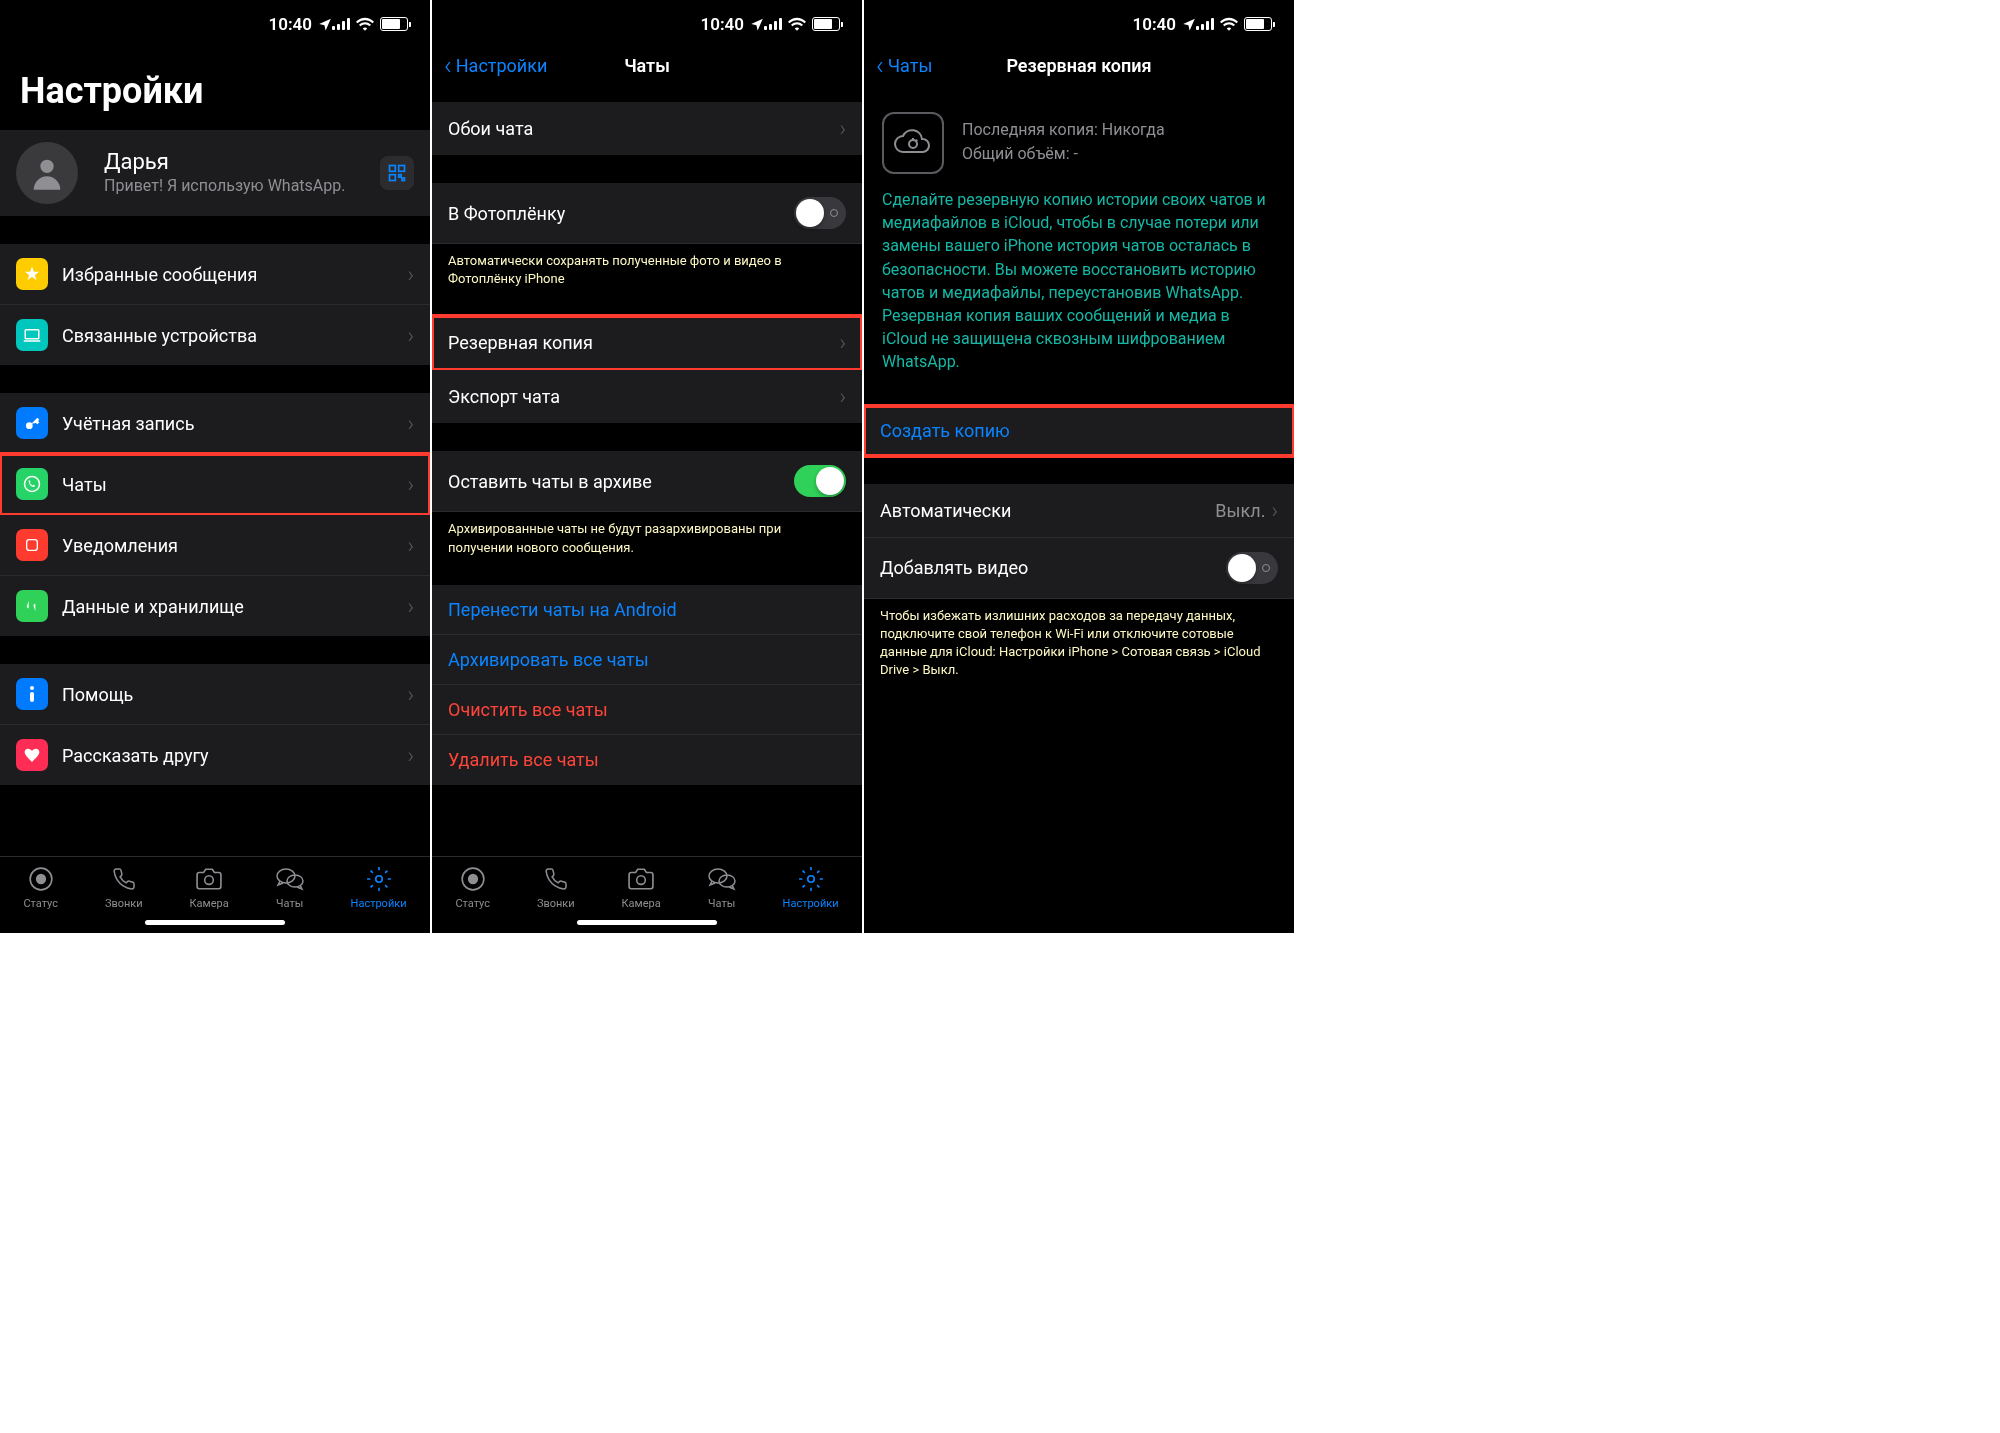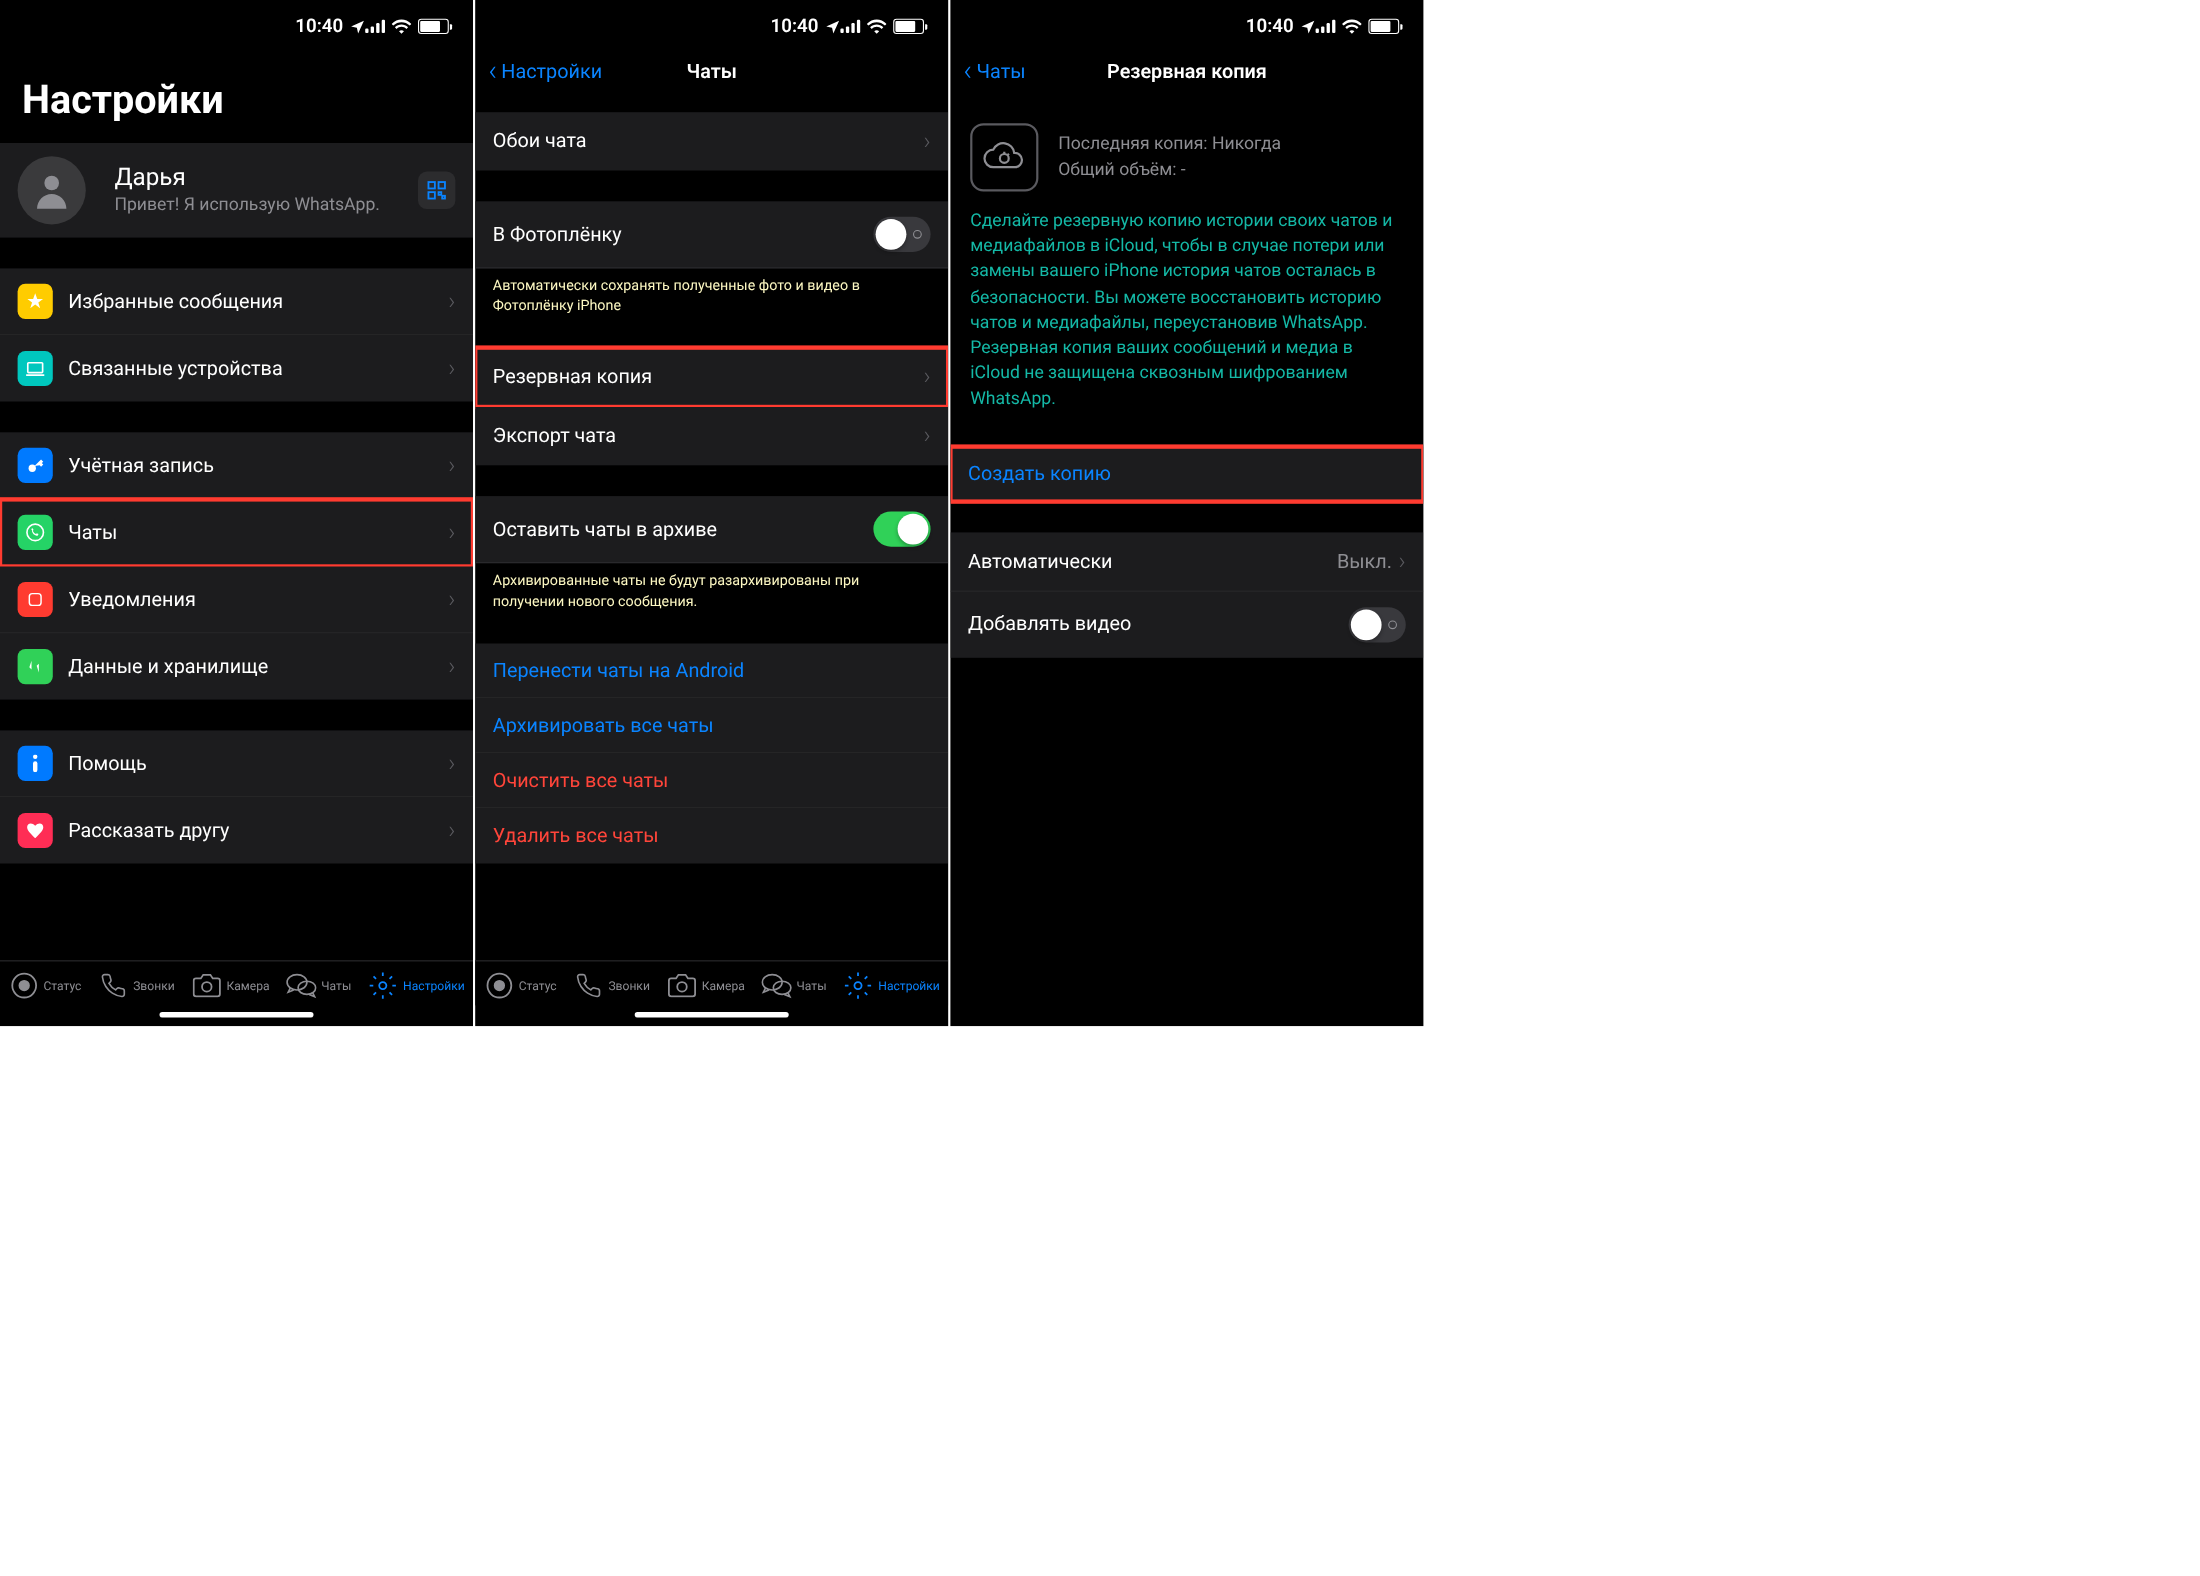--- a/index.html
+++ b/index.html
@@ -34,21 +34,21 @@
 .row-danger .row-label { color:#ff453a; }
 .footer-text { color:#fef9c3; font-size:13px; line-height:1.4; padding: 8px 16px 0 16px; }
 .profile-row { background:#1c1c1e; display:flex; align-items:center; padding: 12px 16px; gap:26px; }
 .avatar { width:62px; height:62px; border-radius:50%; background:#3a3a3c; display:flex; align-items:center; justify-content:center; }
 .avatar svg { width:40px; height:40px; fill:#8e8e93; }
 .profile-text { flex:1; }
 .profile-name { font-size:22px; font-weight:400; margin-bottom:2px; }
 .profile-status { font-size:16px; color:#8e8e93; line-height:1.3; }
 .qr-btn { width:34px; height:34px; border-radius:8px; background:#2c2c2e; display:flex; align-items:center; justify-content:center; color:#0a84ff; font-size:18px; }
 .tab-bar { display:flex; justify-content:space-around; align-items:center; padding:8px 0 4px 0; background:#000; border-top:0.5px solid #2c2c2e; }
-.tab { display:flex; flex-direction:row; align-items:center; gap:4px; color:#8e8e93; font-size:11px; }
+.tab { display:flex; flex-direction:column; align-items:center; gap:4px; color:#8e8e93; font-size:11px; }
 .tab.active { color:#0a84ff; }
 .tab-icon { width:28px; height:28px; display:flex; align-items:center; justify-content:center; }
 .home-ind { height:5px; width:140px; background:#fff; border-radius:3px; margin:6px auto 8px auto; }
 .toggle { width:52px; height:32px; border-radius:16px; position:relative; }
 .toggle-off { background:#39393d; }
 .toggle-on { background:#30d158; }
 .knob { width:28px; height:28px; border-radius:50%; background:#fff; position:absolute; top:2px; box-shadow:0 2px 4px rgba(0,0,0,.3); }
 .toggle-off .knob { left:2px; }
 .toggle-on .knob { right:2px; }
 .toggle-off::after{content:'';position:absolute;right:8px;top:50%;transform:translateY(-50%);width:6px;height:6px;border:1.5px solid #8e8e93;border-radius:50%;}
@@ -443,15 +443,16 @@
           <div class="row-label">Автоматически</div>
           <div class="row-value">Выкл.</div>
           <span class="chevron">›</span>
         </div>
       <div class="row">
           <div class="row-label">Добавлять видео</div>
           <div class="toggle toggle-off">
             <div class="knob"></div>
           </div>
         </div>
+      <div class="footer-text">Чтобы избежать излишних расходов за передачу данных, подключите свой телефон к Wi-Fi или отключите сотовые данные для iCloud: Настройки iPhone &gt; Сотовая связь &gt; iCloud Drive &gt; Выкл.</div>
     </div>
   </div>
 </div>
 
 </body></html>

